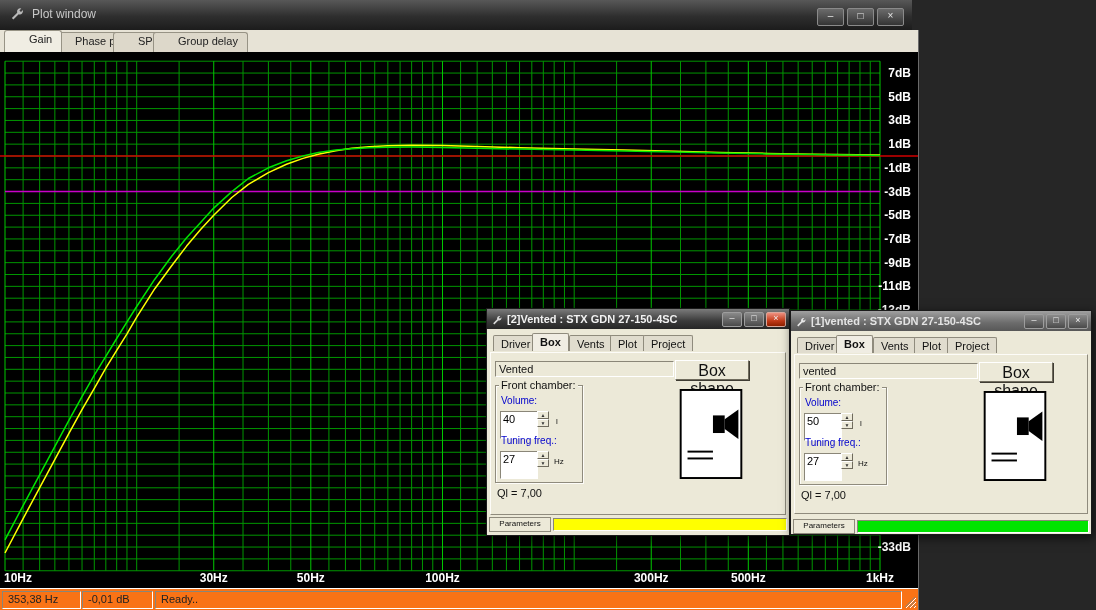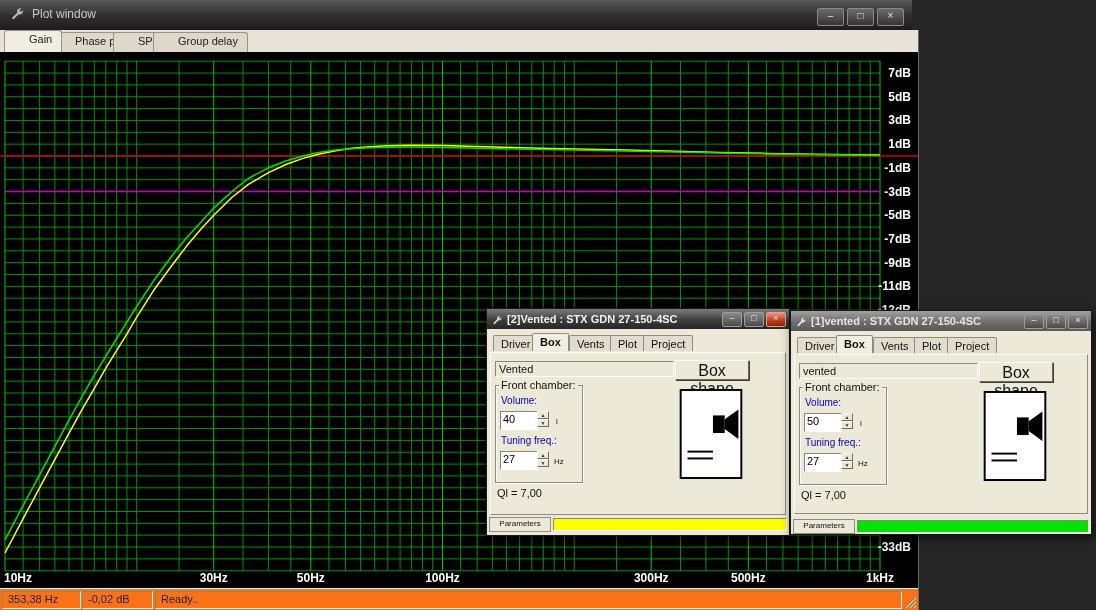--- a/index.html
+++ b/index.html
@@ -49,21 +49,21 @@
   .namefield{position:absolute;left:8px;top:32px;width:174px;height:13px;background:#ECE9D8;
     border:1px solid;border-color:#8a8678 #fff #fff #8a8678;font-size:11px;color:#111;padding:1px 0 0 3px;}
   .btn3d{position:absolute;left:188px;top:31px;width:72px;height:17px;background:#ECE9D8;
     border:1px solid;border-color:#fff #6f6b5d #6f6b5d #fff;box-shadow:1px 1px 0 #3f3c33;
     font-size:16px;color:#111;text-align:center;padding-top:1px;cursor:default;}
   .grpcaption{position:absolute;left:12px;top:50px;font-size:11px;color:#111;background:#ECE9D8;padding:0 2px;z-index:2;}
   .grpbox{position:absolute;left:8px;top:56px;width:86px;height:96px;border:1px solid #8f8b7d;
     box-shadow:inset 1px 1px 0 #fdfcf8,1px 1px 0 #fdfcf8;}
   .bluelbl{position:absolute;font-size:10px;color:#0000cc;}
   .dedit{position:absolute;width:34px;height:13px;background:#fff;border:1px solid;
-    border-color:#8a8678 #fff #fff #8a8678;font-size:11px;color:#000;padding:0 0 4px 2px;font-family:"Liberation Sans",sans-serif;}
+    border-color:#8a8678 #fff #fff #8a8678;font-size:11px;color:#000;padding:0 0 13px 2px;font-family:"Liberation Sans",sans-serif;}
   .spin{position:absolute;width:12px;height:15px;display:flex;flex-direction:column;}
   .sbtn{flex:1;background:#ECE9D8;border:1px solid;border-color:#fff #6f6b5d #6f6b5d #fff;
     font-size:5px;line-height:6px;text-align:center;color:#333;cursor:default;}
   .unit{position:absolute;font-size:8px;color:#111;}
   .qltext{position:absolute;left:10px;top:158px;font-size:11px;color:#111;}
   .boxdiag{position:absolute;left:190px;top:60px;width:68px;height:90px;}
   .btab{position:absolute;left:2px;top:188px;width:60px;height:12px;background:#ECE9D8;
     border:1px solid #8f8b7d;font-size:8px;color:#111;text-align:center;padding-top:1px;cursor:default;}
   .colorbar{position:absolute;left:66px;right:2px;top:189px;height:11px;
     border:1px solid;border-color:#8a8678 #fff #fff #8a8678;}
@@ -224,21 +224,21 @@
           <text x="310.79937689700824" y="530" fill="#fff" text-anchor="middle" font-size="12" font-weight="bold" font-family="&quot;Liberation Sans&quot;,sans-serif">50Hz</text>
           <text x="442.5" y="530" fill="#fff" text-anchor="middle" font-size="12" font-weight="bold" font-family="&quot;Liberation Sans&quot;,sans-serif">100Hz</text>
           <text x="651.2405489398523" y="530" fill="#fff" text-anchor="middle" font-size="12" font-weight="bold" font-family="&quot;Liberation Sans&quot;,sans-serif">300Hz</text>
           <text x="748.2993768970082" y="530" fill="#fff" text-anchor="middle" font-size="12" font-weight="bold" font-family="&quot;Liberation Sans&quot;,sans-serif">500Hz</text>
           <text x="880" y="530" fill="#fff" text-anchor="middle" font-size="12" font-weight="bold" font-family="&quot;Liberation Sans&quot;,sans-serif">1kHz</text>
         </svg>
     </div>
 
     <div class="statusbar">
       <div class="scell" style="left:2px;width:72px">353,38 Hz</div>
-      <div class="scell" style="left:82px;width:64px">-0,02 dB</div>
+      <div class="scell" style="left:82px;width:64px">-0,01 dB</div>
       <div class="scell" style="left:155px;width:740px">Ready..</div>
       <div class="grip">
         <svg width="13" height="13">
             <g stroke="#8a8678" stroke-width="1">
               <line x1="12" y1="2" x2="2" y2="12"></line>
               <line x1="12" y1="6" x2="6" y2="12"></line>
               <line x1="12" y1="10" x2="10" y2="12"></line>
             </g>
             <g stroke="#fff" stroke-width="1">
               <line x1="13" y1="3" x2="3" y2="13"></line>

